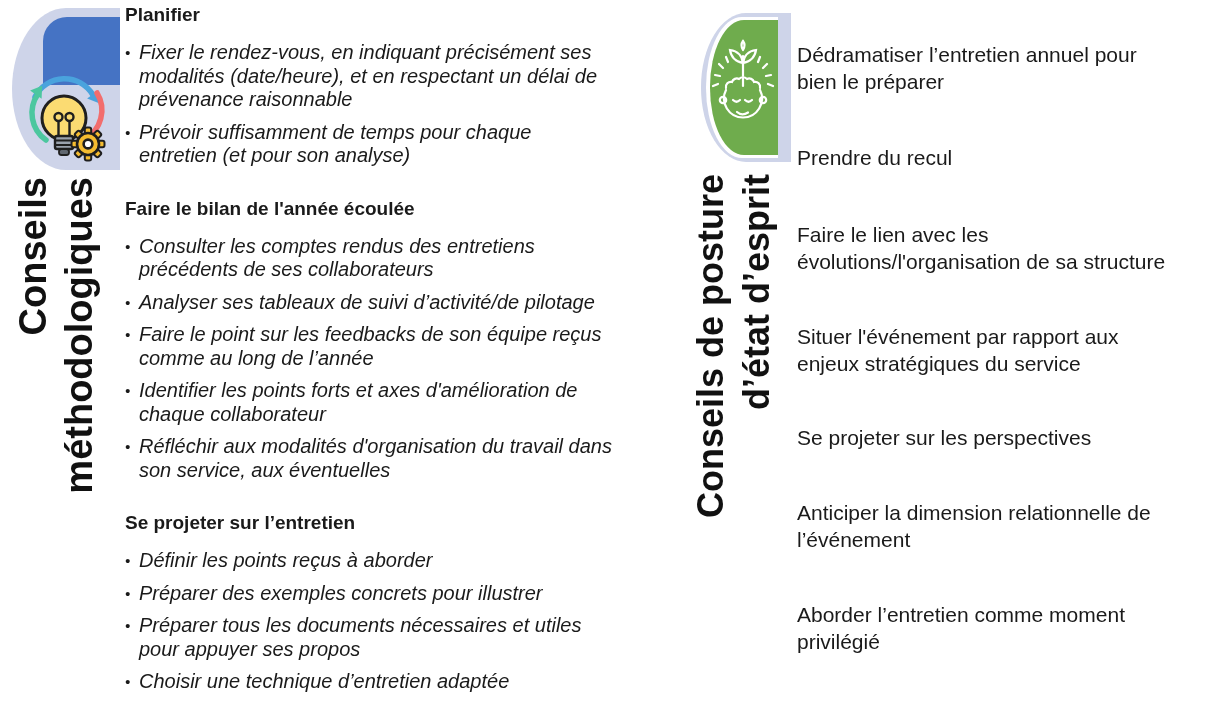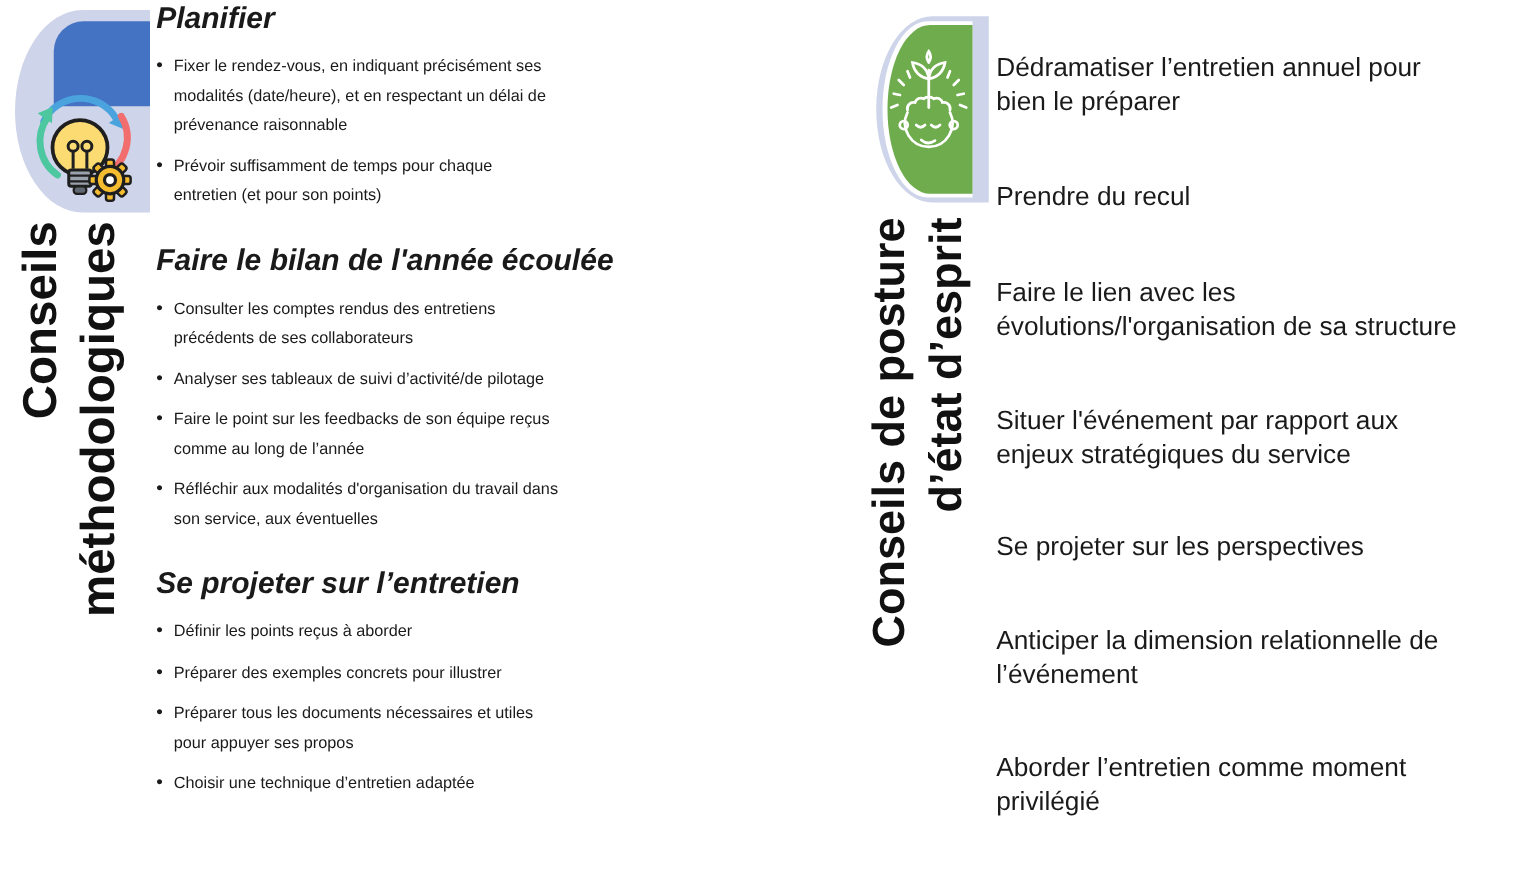--- a/index.html
+++ b/index.html
@@ -44,22 +44,22 @@
     font-weight:700;text-align:right;white-space:pre;
     line-height:46px;color:#111;
   }
   .vlabel-left{left:10px;top:563px;width:386px;font-size:38px;}
   .vlabel-right{left:688px;top:572px;width:398px;font-size:36px;}
 
   
   .left-col{position:absolute;left:125px;top:3px;width:565px;}
   .adv-section{margin-bottom:29px;}
   .adv-section:last-child{margin-bottom:16px;}
-  .heading{font-size:24px;line-height:24px;font-weight:700;margin:0 0 14px 0;white-space:pre;font-style:italic;}
-  .bullet{position:relative;padding-left:14px;margin-bottom:9px;font-size:13px;line-height:23.5px;white-space:pre;}
+  .heading{font-size:19px;line-height:24px;font-weight:700;margin:0 0 14px 0;white-space:pre;}
+  .bullet{position:relative;padding-left:14px;margin-bottom:9px;font-size:20px;line-height:23.5px;white-space:pre;font-style:italic;}
   .bullet::before{content:"\2022";position:absolute;left:0;top:0;font-size:15px;line-height:23.5px;}
 
   
   .right-col{position:absolute;left:797px;top:0;width:430px;height:711px;}
   .r-item{position:absolute;left:0;width:430px;font-size:21px;line-height:26.5px;white-space:pre;}
   .r-item-0{top:42px}.r-item-1{top:145px}.r-item-2{top:222px}.r-item-3{top:324px}
   .r-item-4{top:425px}.r-item-5{top:500px}.r-item-6{top:602px}
 </style>
 </head>
 <body>
@@ -107,29 +107,31 @@
     <div class="vlabel vlabel-left">Conseils
 méthodologiques</div>
 
     <div class="left-col">
         <section class="adv-section">
           <h3 class="heading">Planifier</h3>
           <div class="bullet"><span class="btxt">Fixer le rendez-vous, en indiquant précisément ses
 modalités (date/heure), et en respectant un délai de
 prévenance raisonnable</span></div>
           <div class="bullet"><span class="btxt">Prévoir suffisamment de temps pour chaque
-entretien (et pour son points)</span></div>
+entretien (et pour son analyse)</span></div>
         </section>
         <section class="adv-section">
           <h3 class="heading">Faire le bilan de l'année écoulée</h3>
           <div class="bullet"><span class="btxt">Consulter les comptes rendus des entretiens
 précédents de ses collaborateurs</span></div>
           <div class="bullet"><span class="btxt">Analyser ses tableaux de suivi d’activité/de pilotage</span></div>
           <div class="bullet"><span class="btxt">Faire le point sur les feedbacks de son équipe reçus
 comme au long de l’année</span></div>
+          <div class="bullet"><span class="btxt">Identifier les points forts et axes d'amélioration de
+chaque collaborateur</span></div>
           <div class="bullet"><span class="btxt">Réfléchir aux modalités d'organisation du travail dans
 son service, aux éventuelles</span></div>
         </section>
         <section class="adv-section">
           <h3 class="heading">Se projeter sur l’entretien</h3>
           <div class="bullet"><span class="btxt">Définir les points reçus à aborder</span></div>
           <div class="bullet"><span class="btxt">Préparer des exemples concrets pour illustrer</span></div>
           <div class="bullet"><span class="btxt">Préparer tous les documents nécessaires et utiles
 pour appuyer ses propos</span></div>
           <div class="bullet"><span class="btxt">Choisir une technique d’entretien adaptée</span></div>

